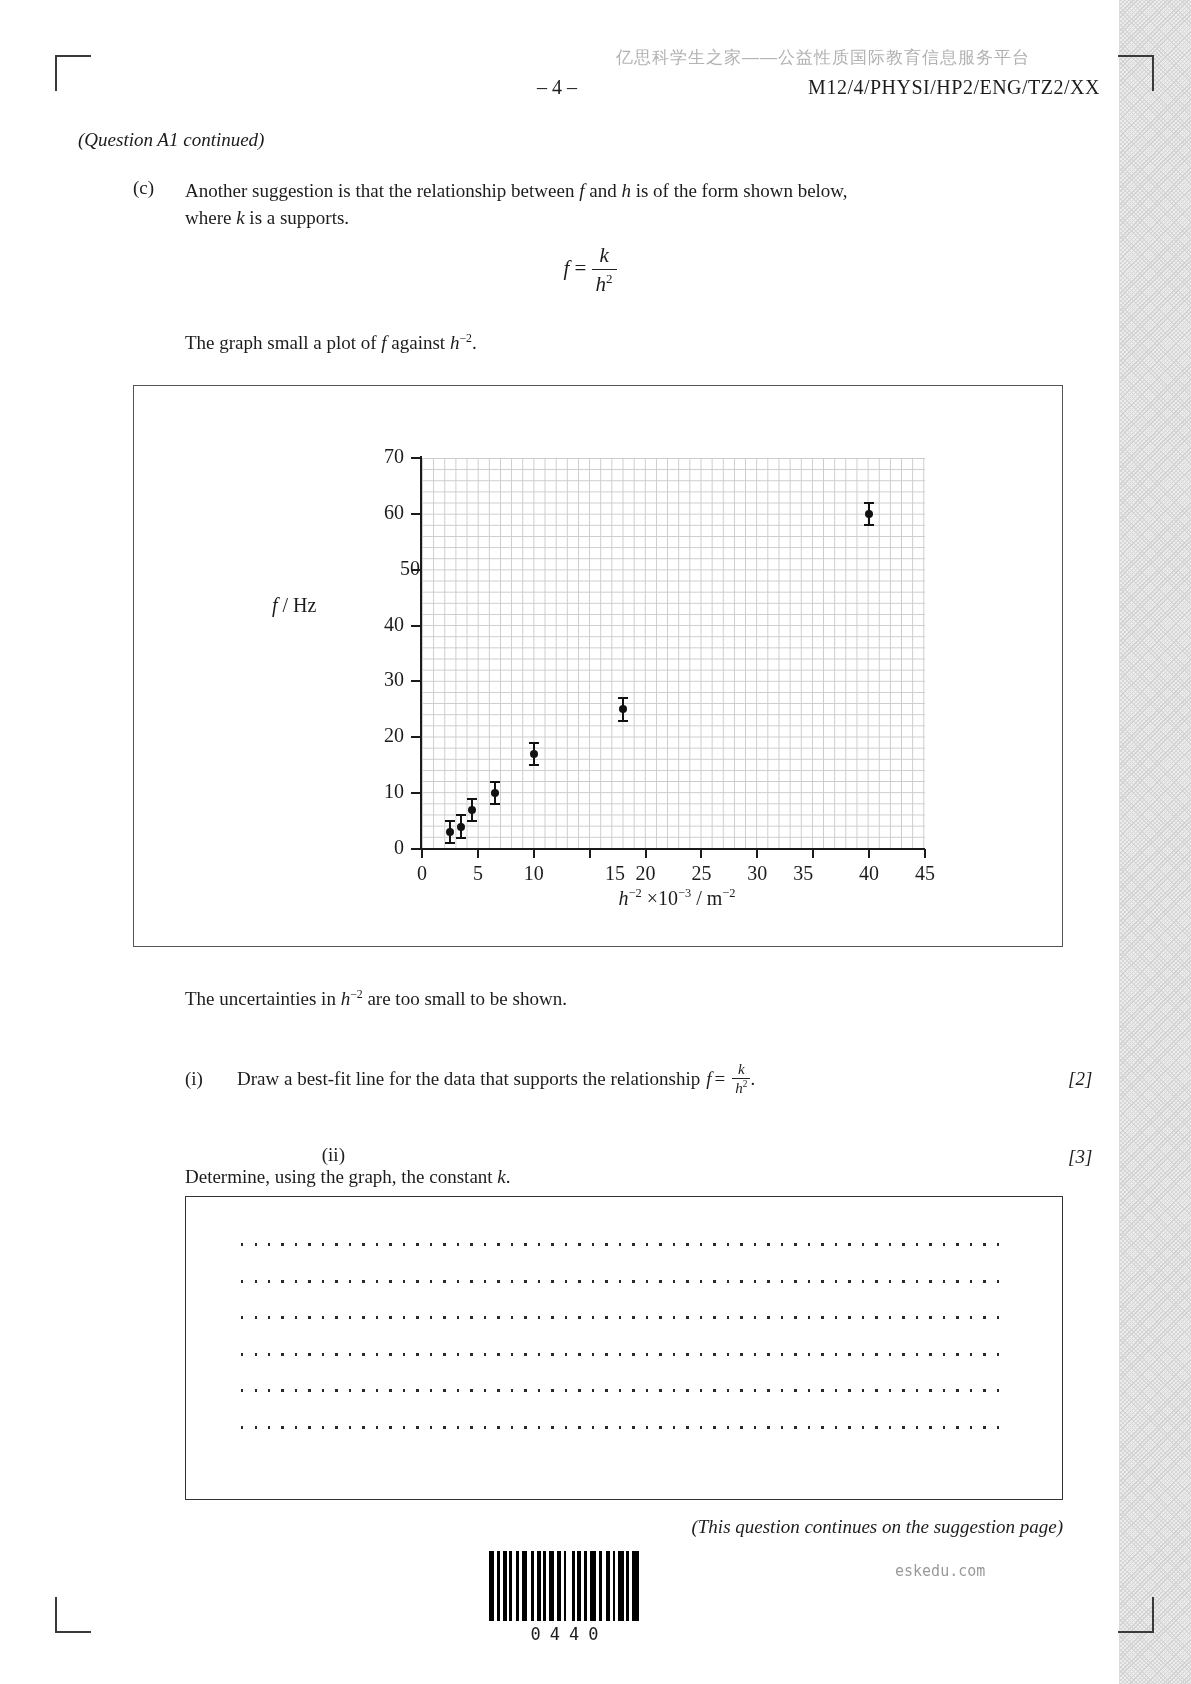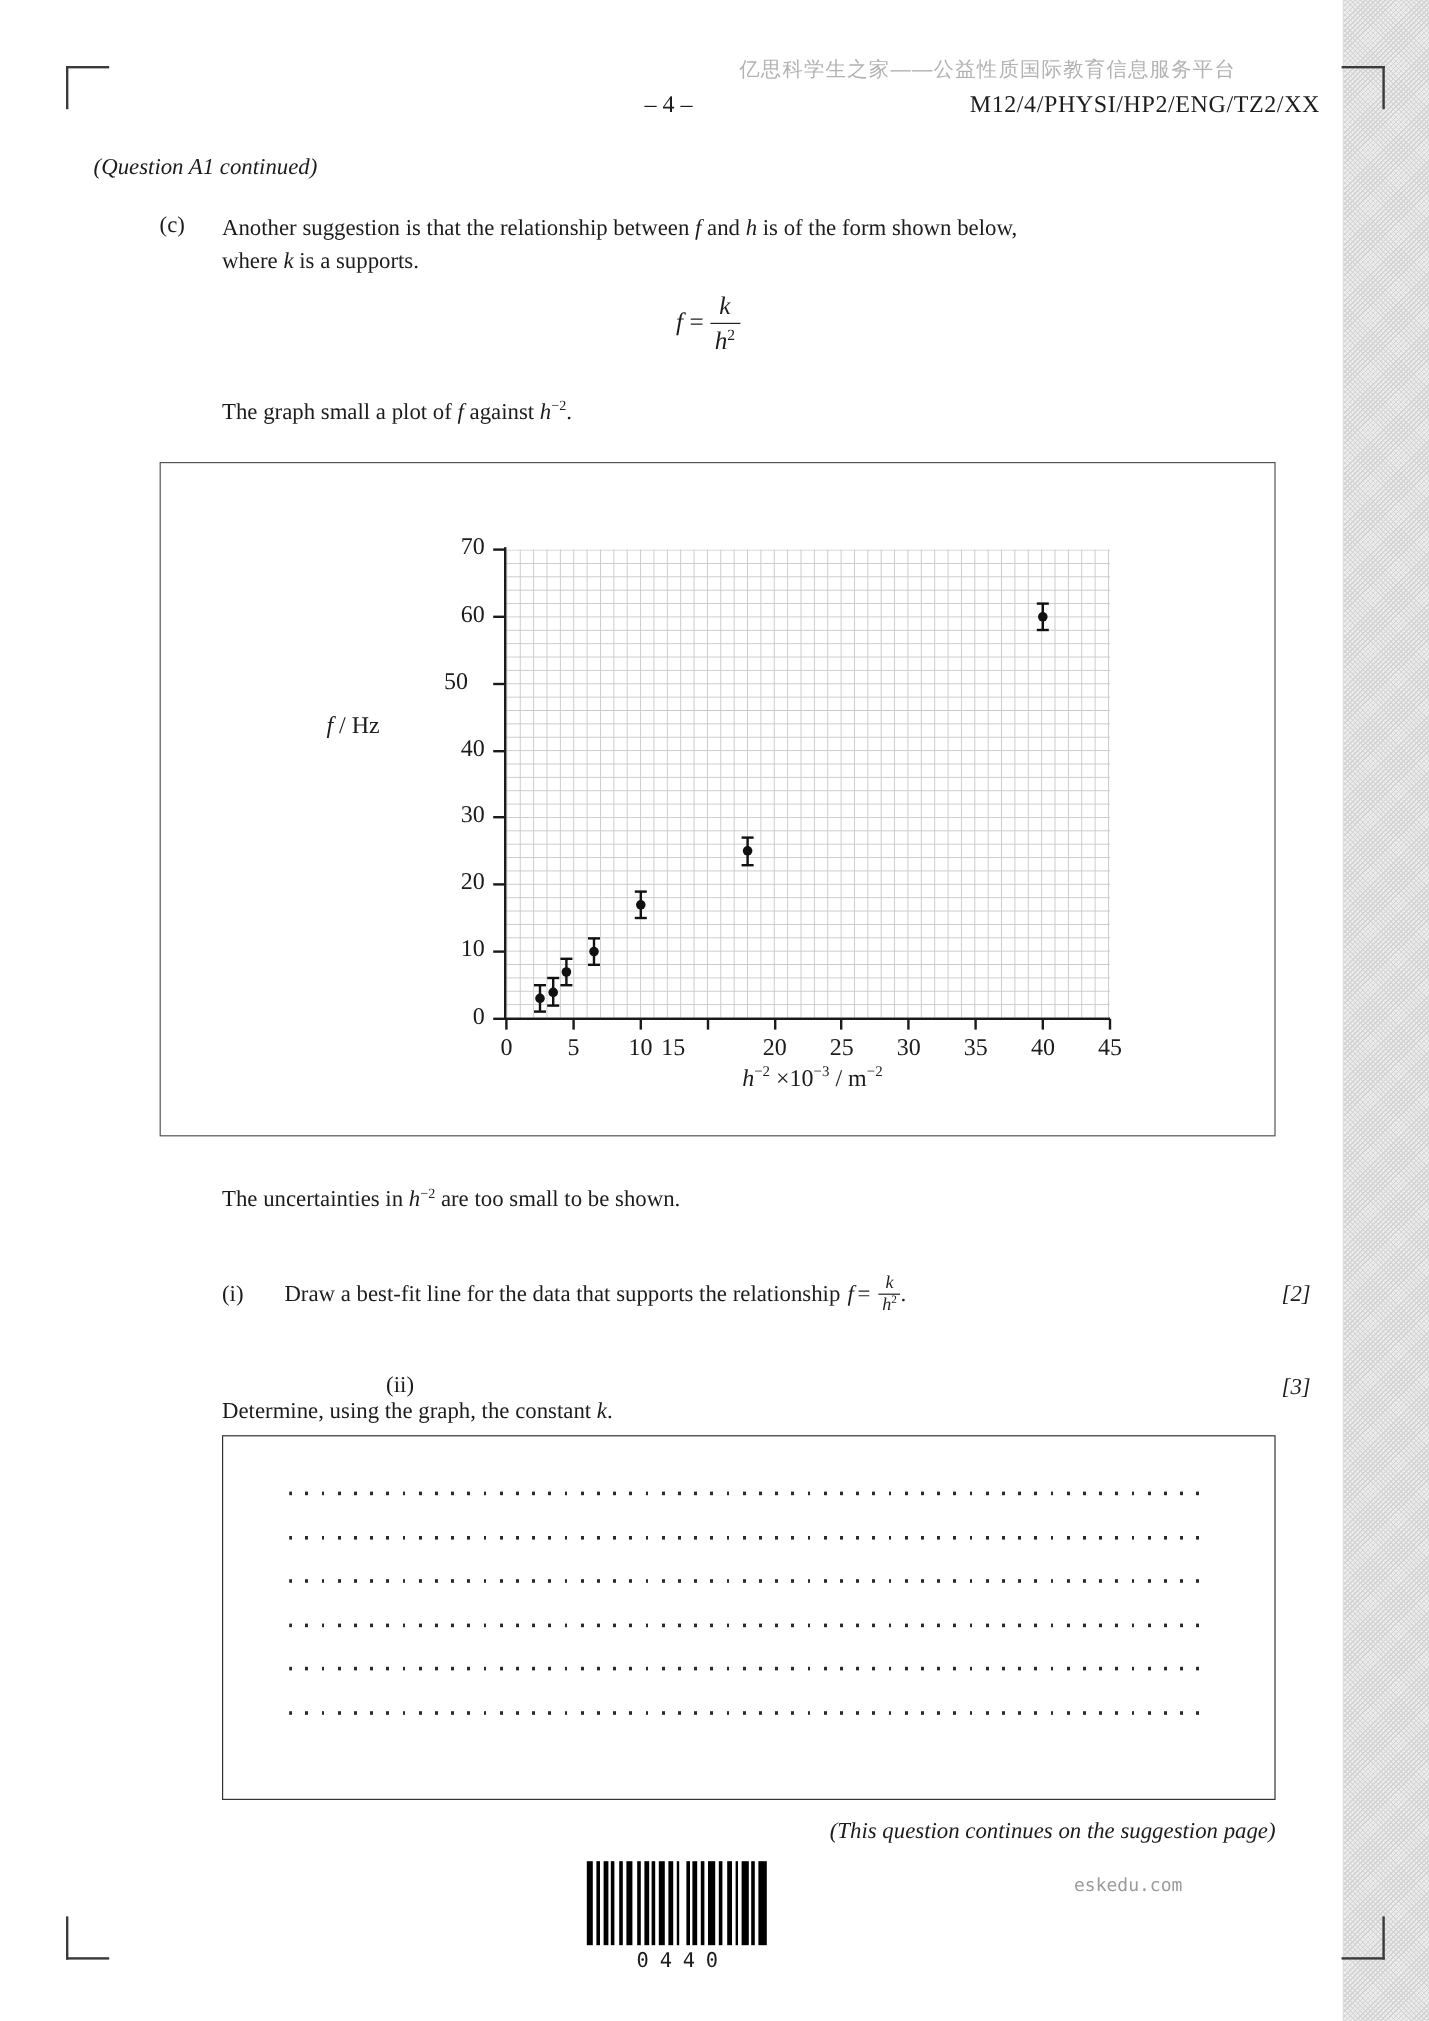--- a/index.html
+++ b/index.html
@@ -123,41 +123,41 @@
     <div class="tick-label" style="left: 226px; top: 450px; width: 44px; text-align: right;">0</div>
     <div class="tick-stub" style="left: 277px; top: 406.143px; width: 9px; height: 2px;"></div>
     <div class="tick-label" style="left: 226px; top: 394.143px; width: 44px; text-align: right;">10</div>
     <div class="tick-stub" style="left: 277px; top: 350.286px; width: 9px; height: 2px;"></div>
     <div class="tick-label" style="left: 226px; top: 338.286px; width: 44px; text-align: right;">20</div>
     <div class="tick-stub" style="left: 277px; top: 294.429px; width: 9px; height: 2px;"></div>
     <div class="tick-label" style="left: 226px; top: 282.429px; width: 44px; text-align: right;">30</div>
     <div class="tick-stub" style="left: 277px; top: 238.571px; width: 9px; height: 2px;"></div>
     <div class="tick-label" style="left: 226px; top: 226.571px; width: 44px; text-align: right;">40</div>
     <div class="tick-stub" style="left: 277px; top: 182.714px; width: 9px; height: 2px;"></div>
-    <div class="tick-label" style="left: 212px; top: 170.714px; width: 44px; text-align: right;">50</div>
+    <div class="tick-label" style="left: 242px; top: 170.714px; width: 44px; text-align: right;">50</div>
     <div class="tick-stub" style="left: 277px; top: 126.857px; width: 9px; height: 2px;"></div>
     <div class="tick-label" style="left: 226px; top: 114.857px; width: 44px; text-align: right;">60</div>
     <div class="tick-stub" style="left: 277px; top: 71px; width: 9px; height: 2px;"></div>
     <div class="tick-label" style="left: 226px; top: 59px; width: 44px; text-align: right;">70</div>
     <div class="tick-stub" style="left: 287px; top: 463px; width: 2px; height: 9px;"></div>
     <div class="tick-label" style="left: 268px; top: 476px; width: 40px; text-align: center;">0</div>
     <div class="tick-stub" style="left: 342.889px; top: 463px; width: 2px; height: 9px;"></div>
     <div class="tick-label" style="left: 323.889px; top: 476px; width: 40px; text-align: center;">5</div>
     <div class="tick-stub" style="left: 398.778px; top: 463px; width: 2px; height: 9px;"></div>
     <div class="tick-label" style="left: 379.778px; top: 476px; width: 40px; text-align: center;">10</div>
     <div class="tick-stub" style="left: 454.667px; top: 463px; width: 2px; height: 9px;"></div>
-    <div class="tick-label" style="left: 417px; top: 476px; width: 40px; text-align: left;">15</div>
+    <div class="tick-label" style="left: 451px; top: 476px; width: 40px; text-align: right;">15</div>
     <div class="tick-stub" style="left: 510.556px; top: 463px; width: 2px; height: 9px;"></div>
     <div class="tick-label" style="left: 491.556px; top: 476px; width: 40px; text-align: center;">20</div>
     <div class="tick-stub" style="left: 566.444px; top: 463px; width: 2px; height: 9px;"></div>
     <div class="tick-label" style="left: 547.444px; top: 476px; width: 40px; text-align: center;">25</div>
     <div class="tick-stub" style="left: 622.333px; top: 463px; width: 2px; height: 9px;"></div>
     <div class="tick-label" style="left: 603.333px; top: 476px; width: 40px; text-align: center;">30</div>
     <div class="tick-stub" style="left: 678.222px; top: 463px; width: 2px; height: 9px;"></div>
-    <div class="tick-label" style="left: 659.222px; top: 476px; width: 40px; text-align: center;">35</div>
+    <div class="tick-label" style="left: 659.222px; top: 476px; width: 40px; text-align: left;">35</div>
     <div class="tick-stub" style="left: 734.111px; top: 463px; width: 2px; height: 9px;"></div>
     <div class="tick-label" style="left: 715.111px; top: 476px; width: 40px; text-align: center;">40</div>
     <div class="tick-stub" style="left: 790px; top: 463px; width: 2px; height: 9px;"></div>
     <div class="tick-label" style="left: 771px; top: 476px; width: 40px; text-align: center;">45</div>
     <div class="pt-err" style="left: 314.944px; top: 435.071px; height: 22.3429px;"></div>
     <div class="pt-cap" style="left: 310.944px; top: 434.071px;"></div>
     <div class="pt-cap" style="left: 310.944px; top: 456.414px;"></div>
     <div class="pt-dot" style="left: 311.944px; top: 442.243px;"></div>
     <div class="pt-err" style="left: 326.122px; top: 429.486px; height: 22.3429px;"></div>
     <div class="pt-cap" style="left: 322.122px; top: 428.486px;"></div>

